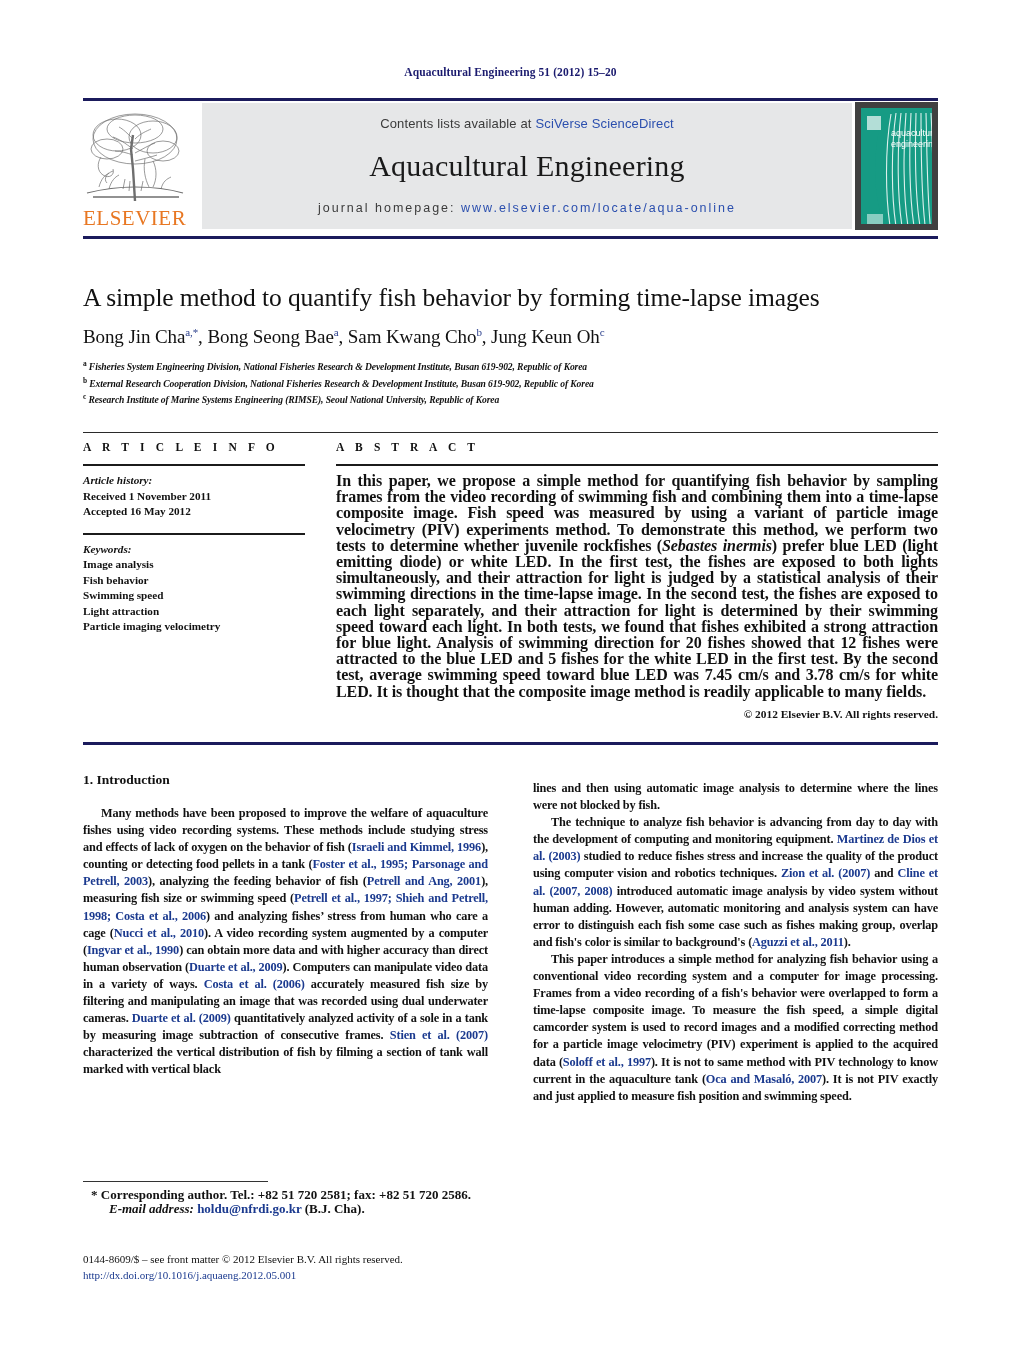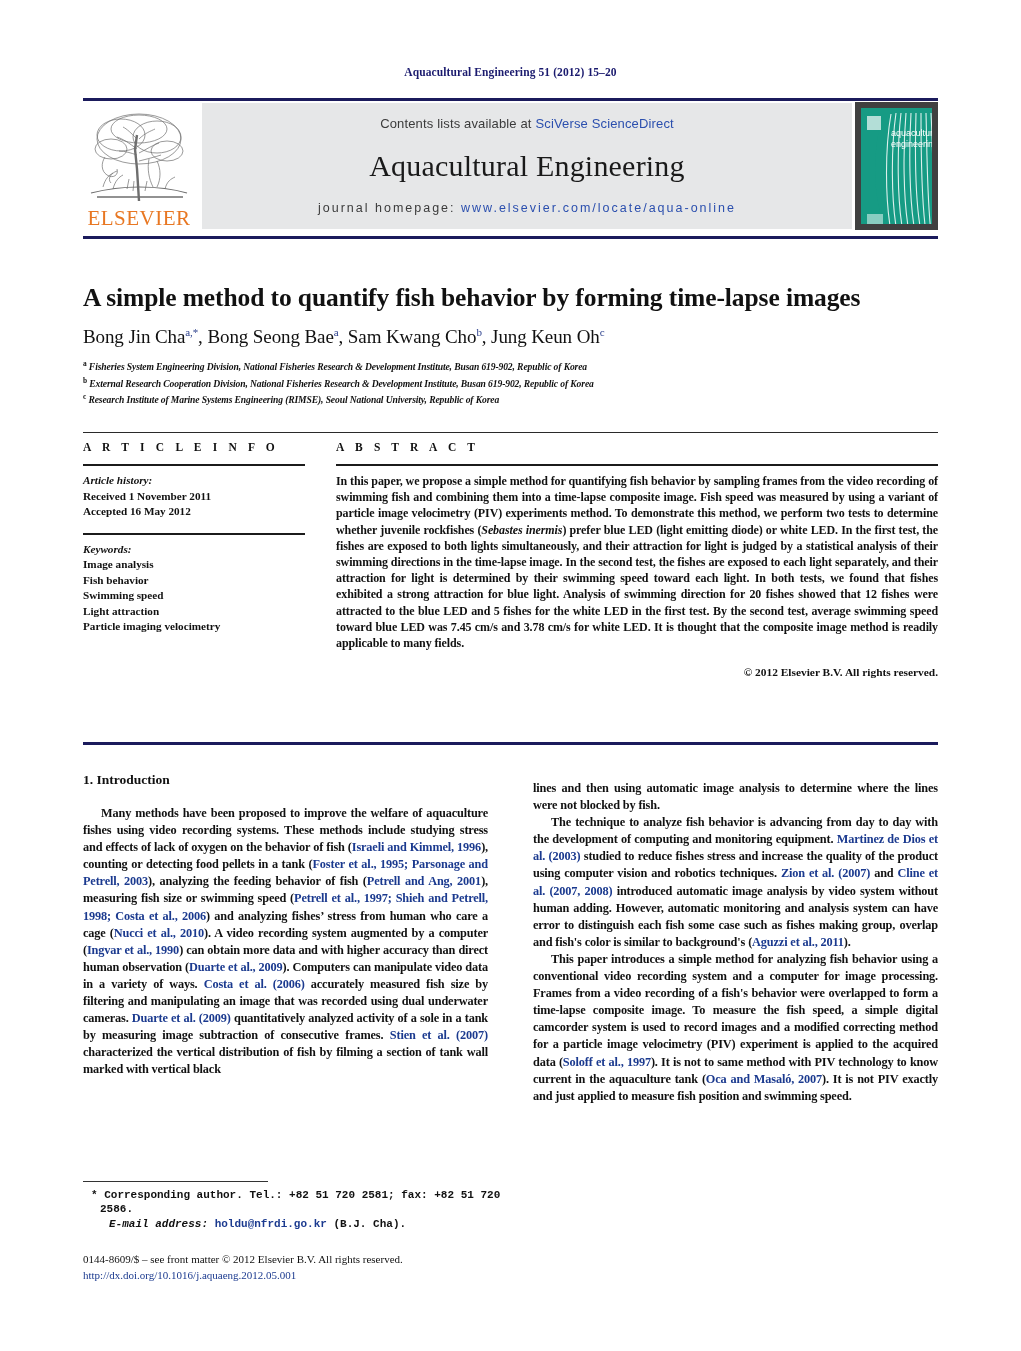--- a/index.html
+++ b/index.html
@@ -23,21 +23,21 @@
     letter-spacing:.1px;
   }
 
   
   .masthead { position:absolute; left:83px; top:100px; width:855px; height:132px; }
   .rule-top { position:absolute; left:83px; top:98px; width:855px; height:2.5px; background:#1b1b5c; }
   .rule-bot { position:absolute; left:83px; top:236px; width:855px; height:3px; background:#1b1b5c; }
 
   .elsevier-block {
     position:absolute; left:0px; top:3px; width:112px; height:126px;
-    display:flex; flex-direction:column; align-items:center; justify-content:flex-end;
+    display:flex; flex-direction:column; align-items:flex-start; justify-content:flex-end;
   }
   .tree-svg { width:104px; height:98px; display:block; }
   .elsevier-word {
     font-family:"Liberation Serif", serif;
     font-size:21px; color:#e87722; letter-spacing:.5px; line-height:1;
     margin-top:1px; font-weight:400;
   }
 
   .journal-band {
     position:absolute; left:119px; top:3px; width:650px; height:126px;
@@ -62,21 +62,21 @@
 
   .cover-thumb {
     position:absolute; left:772px; top:2px; width:83px; height:128px;
     background:#169b84; border:6px solid #404040; overflow:hidden;
   }
 
   
   .title {
     position:absolute; left:83px; top:283px; width:870px;
     font-family:"Liberation Serif", serif;
-    font-size:25.5px; font-weight:700; color:#111; letter-spacing:-.1px;
+    font-size:25.5px; font-weight:400; color:#111; letter-spacing:-.1px;
   }
   .authors {
     position:absolute; left:83px; top:326px; width:870px;
     font-family:"Liberation Serif", serif;
     font-size:19px; color:#111; letter-spacing:-.1px;
   }
   .authors sup { font-size:11px; color:#2b3f8c; vertical-align:super; }
   .affils { position:absolute; left:83px; top:357px; width:870px; }
   .affil {
     font-family:"Liberation Serif", serif;
@@ -104,28 +104,28 @@
     font-style:italic; font-weight:bold; font-size:11.2px; color:#111; line-height:15.5px;
   }
   .meta-line {
     font-family:"Liberation Serif", serif;
     font-weight:bold; font-size:11.2px; color:#111; line-height:15.5px;
   }
   .kw-gap { height:13px; }
 
   .abstract-body {
     font-family:"Liberation Serif", serif;
-    font-weight:bold; font-size:12px; color:#111;
+    font-weight:bold; font-size:16px; color:#111;
     line-height:16.2px; text-align:justify; letter-spacing:-.1px;
   }
   .abstract-body i { font-style:italic; }
   .copyright {
     font-family:"Liberation Serif", serif;
     font-weight:bold; font-size:11.4px; color:#111;
-    text-align:right; margin-top:15px;
+    text-align:right; margin-top:8px;
   }
 
   
   .body-cols { position:absolute; left:83px; top:772px; width:855px; height:490px; }
   .bcol { position:absolute; top:0; width:405px; }
   .bcol.l { left:0; }
   .bcol.r { left:450px;margin-top:8px; }
   .h2 {
     font-family:"Liberation Serif", serif;
     font-weight:bold; font-size:13.5px; color:#111; margin:0 0 17px 0;
@@ -136,22 +136,22 @@
     line-height:17.1px; text-align:justify; letter-spacing:-.15px;
     margin:0;
   }
   .para.indent { text-indent:18px; }
   .ref { color:#1b3a8f; }
 
   
   .foot-rule { position:absolute; left:83px; top:1181px; width:185px; height:1px; background:#333; }
   .footnote {
     position:absolute; left:83px; top:1188px; width:420px;
-    font-family:Liberation Mono, monospace;
-    font-weight:bold; font-size:11px; color:#111; line-height:14.4px;
+    font-family:Liberation Serif, serif;
+    font-weight:bold; font-size:13px; color:#111; line-height:14.4px;
   }
   .footnote .ind { display:block; padding-left:17px; text-indent:-9px; }
   .footnote .ind2 { display:block; padding-left:26px; }
   .footnote i { font-style:italic; }
   .footnote a { color:#1b3a8f; text-decoration:none; }
 
   .bottombar {
     position:absolute; left:83px; top:1252px; width:640px;
     font-family:"Liberation Serif", serif;
     font-weight:normal; font-size:11px; color:#111; line-height:15.5px;

